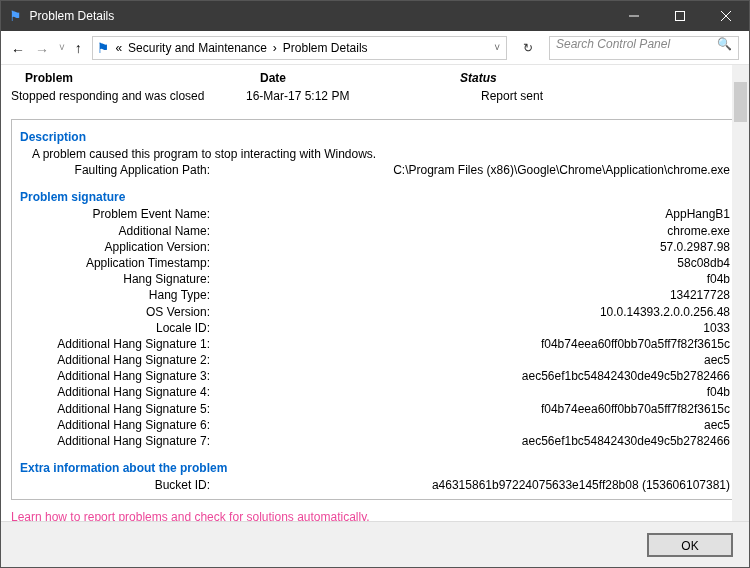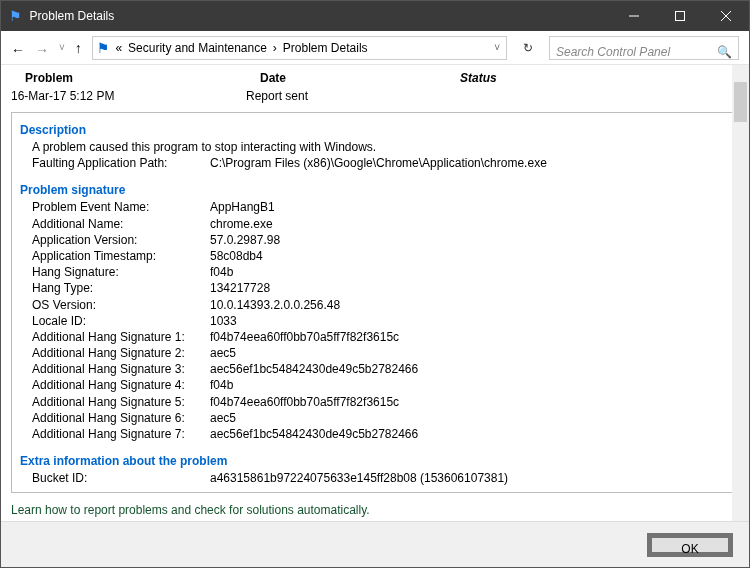--- a/index.html
+++ b/index.html
@@ -9,44 +9,44 @@
 .titlebar .title { flex: 1; font-size: 12px; }
 .titlebar .winbtn { width: 46px; height: 30px; display: flex; align-items: center; justify-content: center; color: #fff; }
 .toolbar { height: 34px; display: flex; align-items: center; padding: 0 10px; gap: 10px; border-bottom: 1px solid #e5e5e5; }
 .toolbar .nav { color: #888; font-size: 14px; }
 .toolbar .nav.enabled { color: #000; }
 .addrbar { flex: 1; display: flex; align-items: center; border: 1px solid #ccc; height: 24px; padding: 0 4px; gap: 6px; position: relative; }
 .addrbar .flag2 { color: #0066cc; font-size: 14px; }
 .addrbar .crumb, .addrbar .sep { font-size: 12px; }
 .addrbar .dd { position: absolute; right: 6px; color: #666; font-size: 10px; }
 .refresh { width: 22px; text-align: center; color: #333; }
-.search { width: 190px; height: 24px; border: 1px solid #ccc; display: flex; align-items: flex-end; padding: 0 6px; color: #888; }
+.search { width: 190px; height: 24px; border: 1px solid #ccc; display: flex; align-items: flex-start; padding: 0 6px; color: #888; }
 .search span:first-child { flex: 1; font-style: italic; }
 .content { position: relative; height: calc(100% - 30px - 34px - 46px); overflow: hidden; }
 .scrollbar { position: absolute; right: 0; top: 0; bottom: 0; width: 17px; background: #f0f0f0; }
 .scrollbar .thumb { position: absolute; top: 17px; left: 2px; right: 2px; height: 40px; background: #ccc; }
 .inner { padding: 6px 10px 10px 10px; }
 .cols { display: flex; font-weight: bold; margin-bottom: 4px; padding-left: 14px; }
 .cols .c1 { width: 235px; }
 .cols .c2 { width: 200px; }
 .cols .c3 { flex: 1; font-style: italic; }
 .row { display: flex; margin-bottom: 8px; }
 .row .c1 { width: 235px; }
 .row .c2 { width: 235px; }
 .row .c3 { flex: 1; }
-.detailbox { border: 1px solid #bcbcbc; padding: 6px 8px; margin-top: 9px; }
+.detailbox { border: 1px solid #bcbcbc; padding: 6px 8px; margin-top: 16px; }
 .sect { color: #0066cc; font-weight: bold; margin: 4px 0 2px 0; }
-.kv { display: flex; line-height: 1.35; }
+.kv { display: flex; line-height: 1.35; text-align: right; }
 .kv .k { width: 190px; padding-left: 12px; }
 .kv .v { flex: 1; }
 .desc { padding-left: 12px; line-height: 1.35; }
 .links { margin-top: 10px; }
-.link { color: #14532d; margin: 4px 0; cursor: pointer; display: block; }
+.link { color: #ec4899; margin: 4px 0; cursor: pointer; display: block; }
 .btnrow { height: 46px; background: #f0f0f0; border-top: 1px solid #ddd; display: flex; align-items: center; justify-content: flex-end; padding: 0 16px; }
-.okbtn { width: 86px; height: 24px; background: #e1e1e1; border: 5px solid #737373; text-align: center; line-height: 22px; cursor: pointer; }
+.okbtn { width: 86px; height: 24px; background: #e1e1e1; border: 2px solid #737373; text-align: center; line-height: 22px; cursor: pointer; }
 svg { display: block; }
 </style>
 </head>
 <body>
 
 <div class="titlebar">
   <span class="flag">⚑</span>
   <span class="title">Problem Details</span>
   <div class="winbtn">
     <svg width="10" height="10">
@@ -90,20 +90,21 @@
   <div class="scrollbar">
       <div class="thumb"></div>
     </div>
   <div class="inner">
     <div class="cols">
       <div class="c1">Problem</div>
       <div class="c2">Date</div>
       <div class="c3">Status</div>
     </div>
     <div class="row">
+      <div class="c1">Stopped responding and was closed</div>
       <div class="c2">16-Mar-17 5:12 PM</div>
       <div class="c3">Report sent</div>
     </div>
 
     <div class="detailbox">
       <div class="sect">Description</div>
       <div class="desc">A problem caused this program to stop interacting with Windows.</div>
       <div class="kv">
           <div class="k">Faulting Application Path:</div>
           <div class="v">C:\Program Files (x86)\Google\Chrome\Application\chrome.exe</div>

